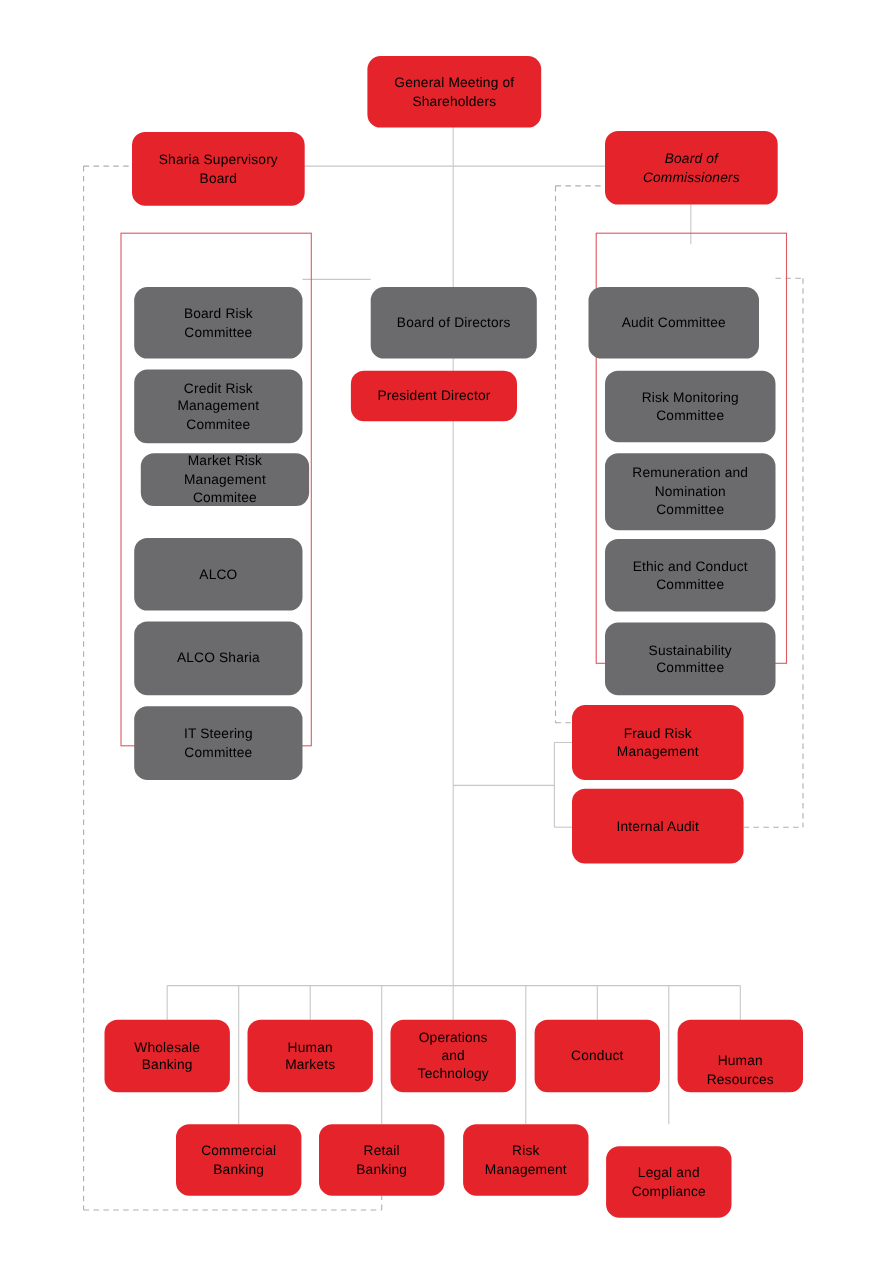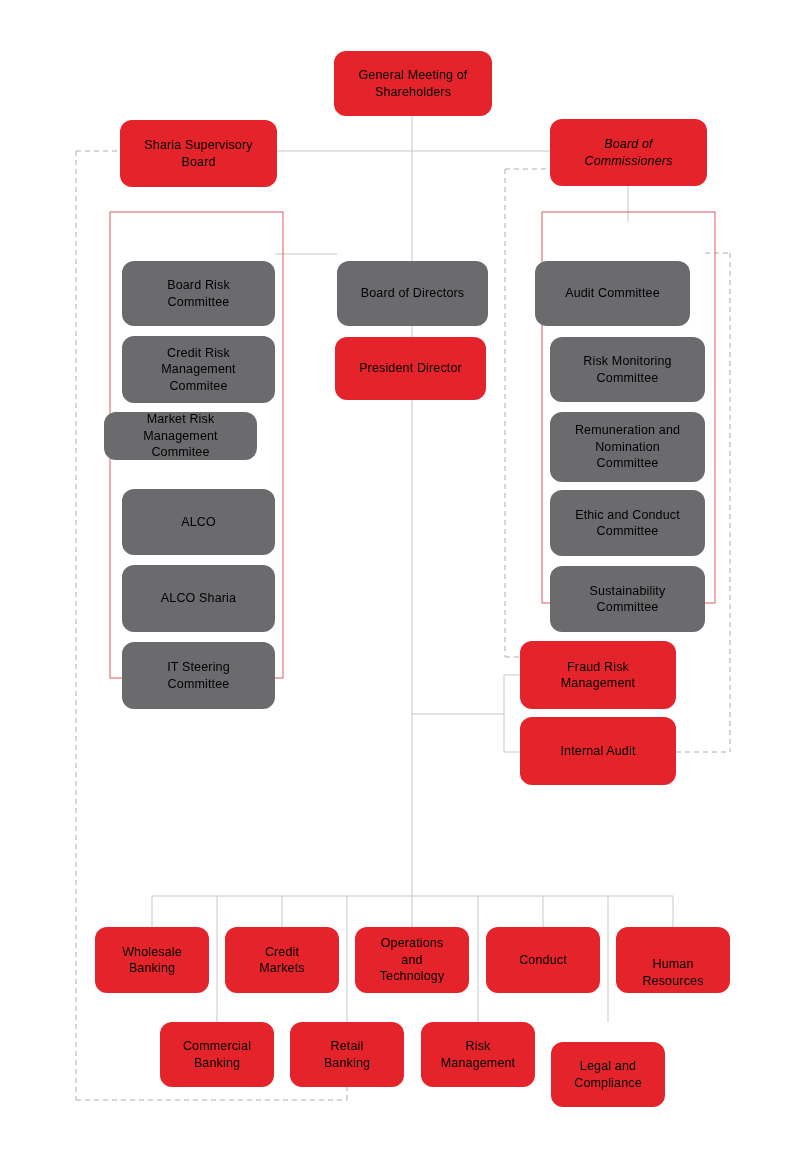--- a/index.html
+++ b/index.html
@@ -59,30 +59,30 @@
       </div>
       <div class="node red" style="left: 120px; top: 120px; width: 157px; height: 67px;">
         <span>Sharia Supervisory Board</span>
       </div>
       <div class="node red" style="left: 550px; top: 119px; width: 157px; height: 67px; font-style: italic;">
         <span>Board of Commissioners</span>
       </div>
       <div class="node gray" style="left: 337px; top: 222px; width: 151px; height: 65px;">
         <span>Board of Directors</span>
       </div>
-      <div class="node red" style="left: 335px; top: 337px; width: 151px; height: 63px; text-align: center;">
+      <div class="node red" style="left: 319px; top: 337px; width: 151px; height: 46px; text-align: center;">
         <span>President Director</span>
       </div>
       <div class="node gray" style="left: 122px; top: 222px; width: 153px; height: 65px;">
         <span>Board Risk Committee</span>
       </div>
       <div class="node gray" style="left: 122px; top: 297px; width: 153px; height: 67px;">
         <span>Credit Risk Management Commitee</span>
       </div>
-      <div class="node gray" style="left: 104px; top: 373px; width: 153px; height: 48px;">
+      <div class="node gray" style="left: 128px; top: 373px; width: 153px; height: 48px;">
         <span>Market Risk Management Commitee</span>
       </div>
       <div class="node gray" style="left: 122px; top: 450px; width: 153px; height: 66px;">
         <span>ALCO</span>
       </div>
       <div class="node gray" style="left: 122px; top: 526px; width: 153px; height: 67px;">
         <span>ALCO Sharia</span>
       </div>
       <div class="node gray" style="left: 122px; top: 603px; width: 153px; height: 67px;">
         <span>IT Steering Committee</span>
@@ -105,21 +105,21 @@
       <div class="node red" style="left: 520px; top: 641px; width: 156px; height: 68px;">
         <span>Fraud Risk Management</span>
       </div>
       <div class="node red" style="left: 520px; top: 717px; width: 156px; height: 68px;">
         <span>Internal Audit</span>
       </div>
       <div class="node red" style="left: 95px; top: 927px; width: 114px; height: 66px;">
         <span>Wholesale Banking</span>
       </div>
       <div class="node red" style="left: 225px; top: 927px; width: 114px; height: 66px;">
-        <span>Credit Markets</span>
+        <span>Human Markets</span>
       </div>
       <div class="node red" style="left: 355px; top: 927px; width: 114px; height: 66px;">
         <span>Operations and Technology</span>
       </div>
       <div class="node red" style="left: 486px; top: 927px; width: 114px; height: 66px;">
         <span>Conduct</span>
       </div>
       <div class="node red" style="left: 616px; top: 927px; width: 114px; height: 66px; align-items: flex-end;">
         <span>Human Resources</span>
       </div>

